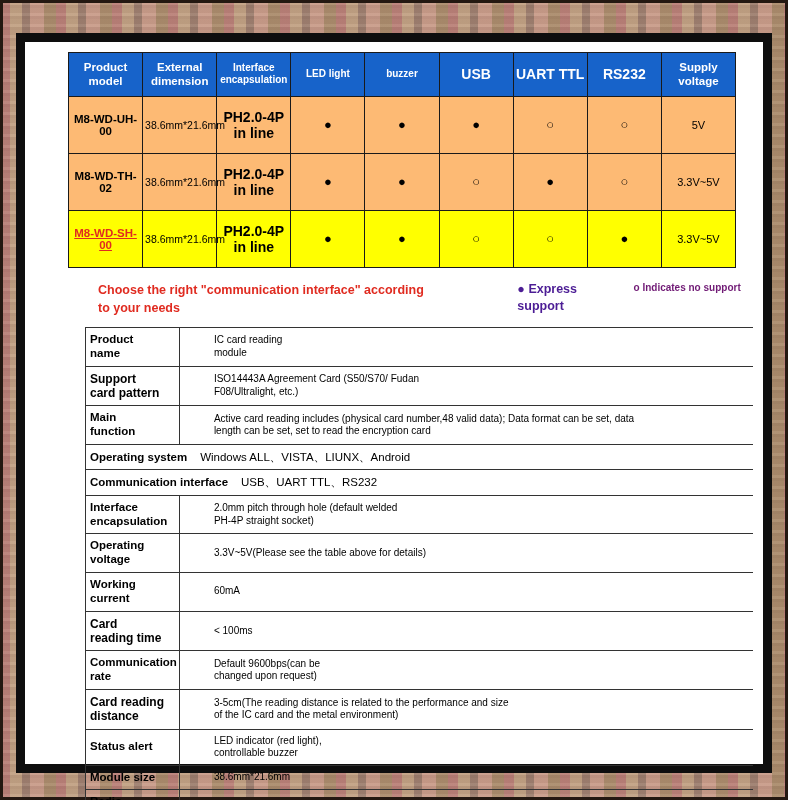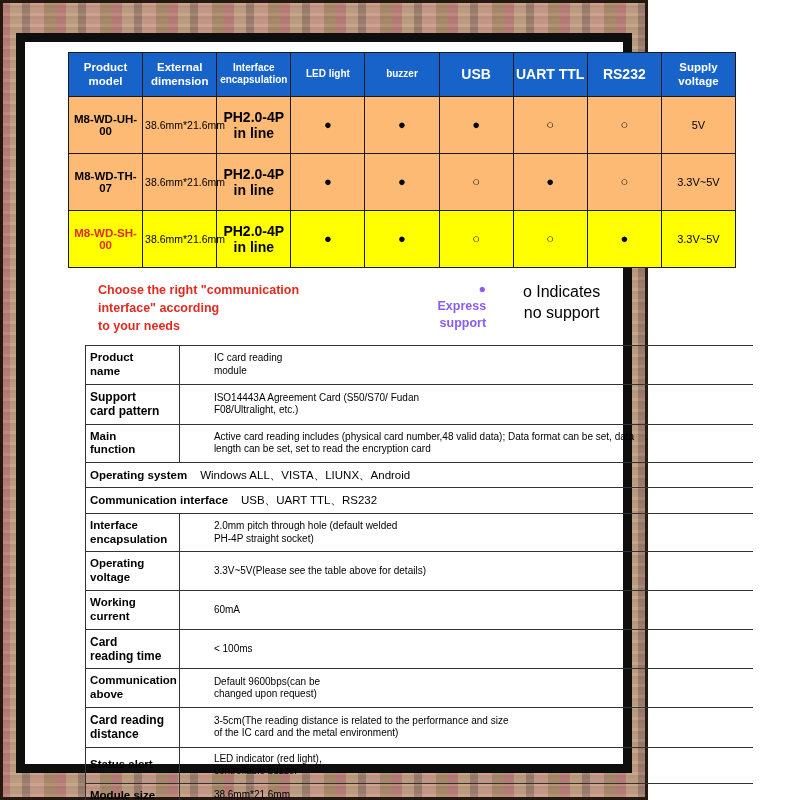--- a/index.html
+++ b/index.html
@@ -1,21 +1,21 @@
 <!DOCTYPE html>
 <html style="--header-blue: #1763ca; --highlight-yellow: #ffff00; --alert-red: #e02b20;"><head>
 <meta charset="utf-8">
 <style>
   * { margin:0; padding:0; box-sizing:border-box; }
   html,body { width:800px; height:800px; overflow:hidden; }
   body { font-family:"Liberation Sans", sans-serif; background:#fff; }
 
   
   .page {
-    position:relative; width:648px; height:800px;
+    position:relative; width:788px; height:800px;
     background-color:#a98a79;
     background-image:
       repeating-linear-gradient(90deg,
         rgba(196,120,120,.55) 0px, rgba(196,120,120,.55) 10px,
         rgba(209,177,140,.55) 10px, rgba(209,177,140,.55) 22px,
         rgba(148,118,105,.55) 22px, rgba(148,118,105,.55) 30px,
         rgba(222,168,150,.55) 30px, rgba(222,168,150,.55) 44px,
         rgba(170,140,100,.55) 44px, rgba(170,140,100,.55) 56px),
       repeating-linear-gradient(0deg,
         rgba(90,60,50,.25) 0 3px, rgba(255,240,220,.15) 3px 6px, rgba(120,90,70,.2) 6px 11px);
@@ -39,30 +39,30 @@
   }
   .cmp th.h-sm { font-size:10px; }
   .cmp th.h-md { font-size:11.5px; }
   .cmp th.h-lg { font-size:14px; }
   .cmp td { padding:12px 2px; font-size:11px; background:#fdba74; }
   .cmp td.model { font-weight:700; font-size:11.5px; }
   .cmp td.dim { font-size:10.5px; }
   .cmp td.enc { font-weight:700; font-size:14px; }
   .cmp td.sym { font-size:13px; }
   .cmp tr.hl td { background: var(--highlight-yellow, #ffff00); }
-  .cmp tr.hl td.model { color: var(--alert-red, #e02b20); }
+  .cmp tr.hl td.model { color: var(--alert-red, #e02b20); text-decoration: underline; }
 
   
   .legend { display:flex; align-items:flex-start; margin:13px 0 10px 30px; }
   .note {
     color: var(--alert-red, #e02b20); font-weight:700; font-size:12.5px;
     line-height:1.45; white-space:pre-line; width:350px;
   }
-  .express { margin-left:70px; width:80px; text-align:right; font-weight:700; font-size:12.5px; color:#8b5cf6; line-height:1.35; }
-  .nosupport { margin-left:34px; width:112px; text-align:center; font-weight:400; font-size:16px; color:#000000; line-height:1.35; }
+  .express { margin-left:70px; width:80px; text-align:left; font-weight:700; font-size:12.5px; color:#4c1d95; line-height:1.35; }
+  .nosupport { margin-left:34px; width:112px; text-align:center; font-weight:700; font-size:10px; color:#701a75; line-height:1.35; }
 
   
   .spec { width:668px; margin-left:17px; border-left:1px solid #333; border-top:1px solid #333; }
   .spec td { border-bottom:1px solid #333; vertical-align:middle; }
   .spec .label-cell {
     border-right:1px solid #333; width:88px; font-weight:700; font-size:11.5px;
     padding:5px 2px 5px 4px; line-height:1.2; white-space:pre-line;
   }
   .spec .label-cell.small { font-size:12px; }
   .spec .value-cell {
@@ -103,21 +103,21 @@
               <td class="dim">38.6mm*21.6mm</td>
               <td class="enc">PH2.0-4P in line</td>
               <td class="sym">●</td>
               <td class="sym">●</td>
               <td class="sym">●</td>
               <td class="sym">○</td>
               <td class="sym">○</td>
               <td>5V</td>
             </tr>
             <tr>
-              <td class="model">M8-WD-TH-07</td>
+              <td class="model">M8-WD-TH-02</td>
               <td class="dim">38.6mm*21.6mm</td>
               <td class="enc">PH2.0-4P in line</td>
               <td class="sym">●</td>
               <td class="sym">●</td>
               <td class="sym">○</td>
               <td class="sym">●</td>
               <td class="sym">○</td>
               <td>3.3V~5V</td>
             </tr>
             <tr class="hl">
@@ -186,21 +186,21 @@
               <td class="label-cell">Working current</td>
               <td class="value-cell">60mA</td>
             </tr>
             <tr>
               <td class="label-cell small">Card
 reading time</td>
               <td class="value-cell">&lt; 100ms</td>
             </tr>
             <tr>
               <td class="label-cell">Communication
-above</td>
+rate</td>
               <td class="value-cell">Default 9600bps(can be
 changed upon request)</td>
             </tr>
             <tr>
               <td class="label-cell small">Card reading
 distance</td>
               <td class="value-cell">3-5cm(The reading distance is related to the performance and size
 of the IC card and the metal environment)</td>
             </tr>
             <tr>

